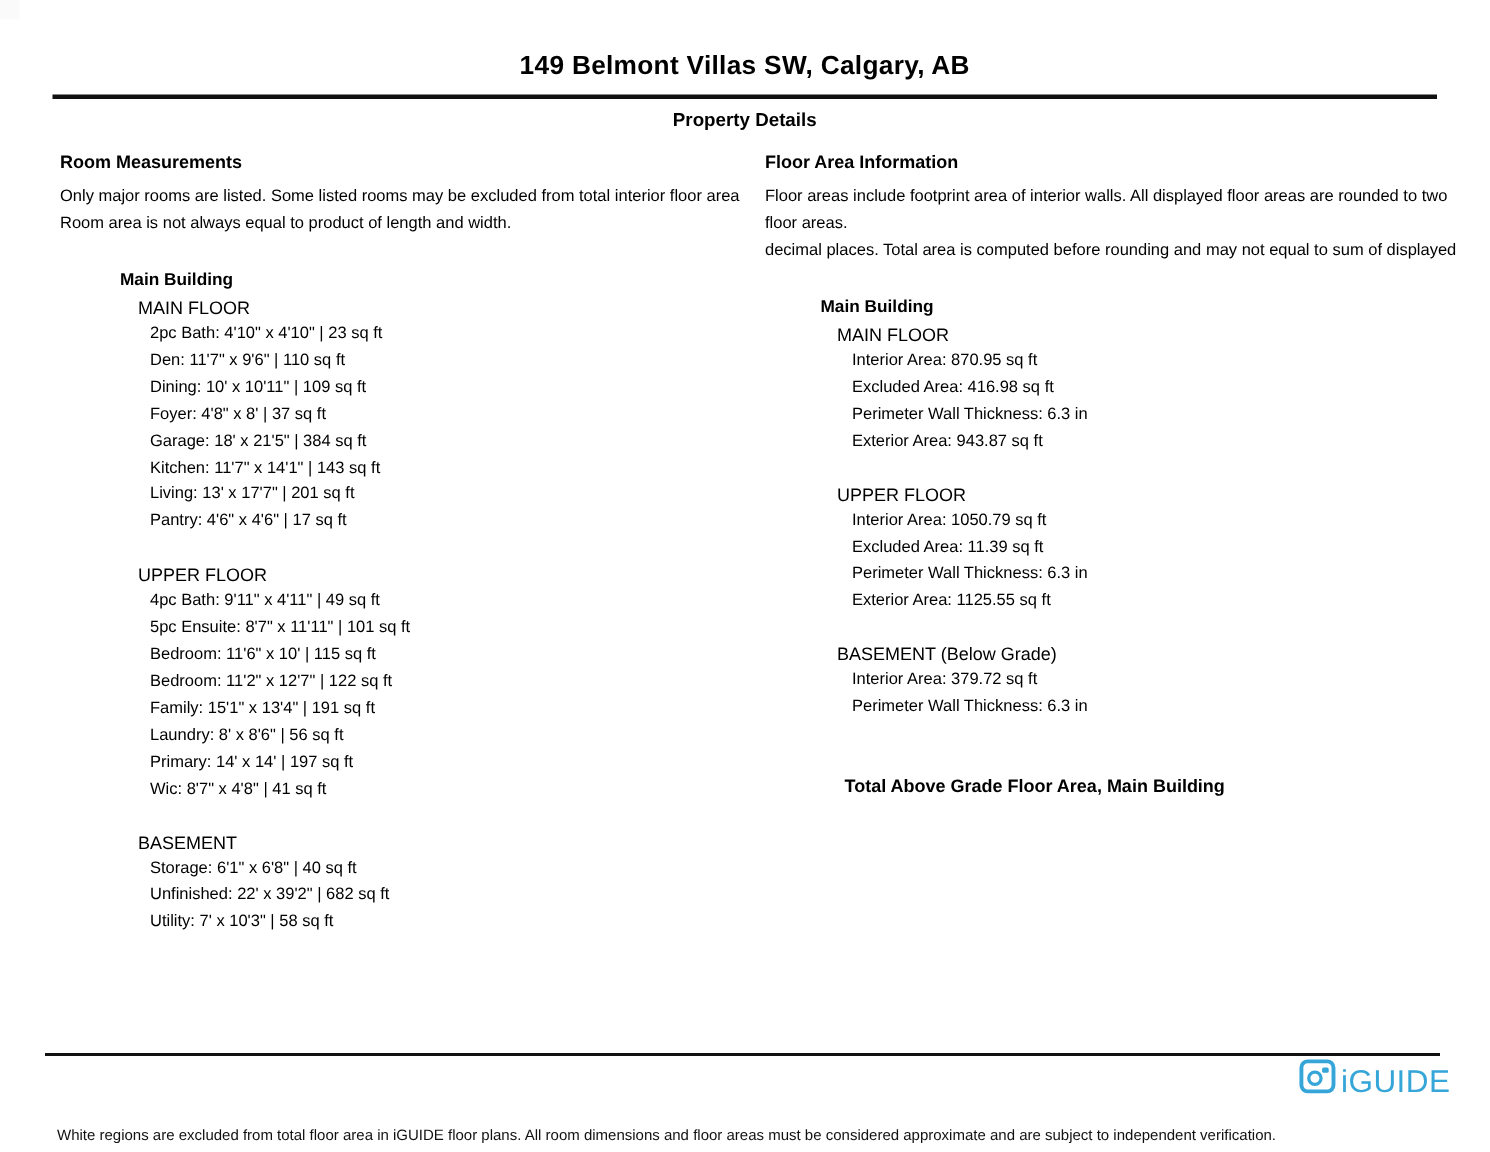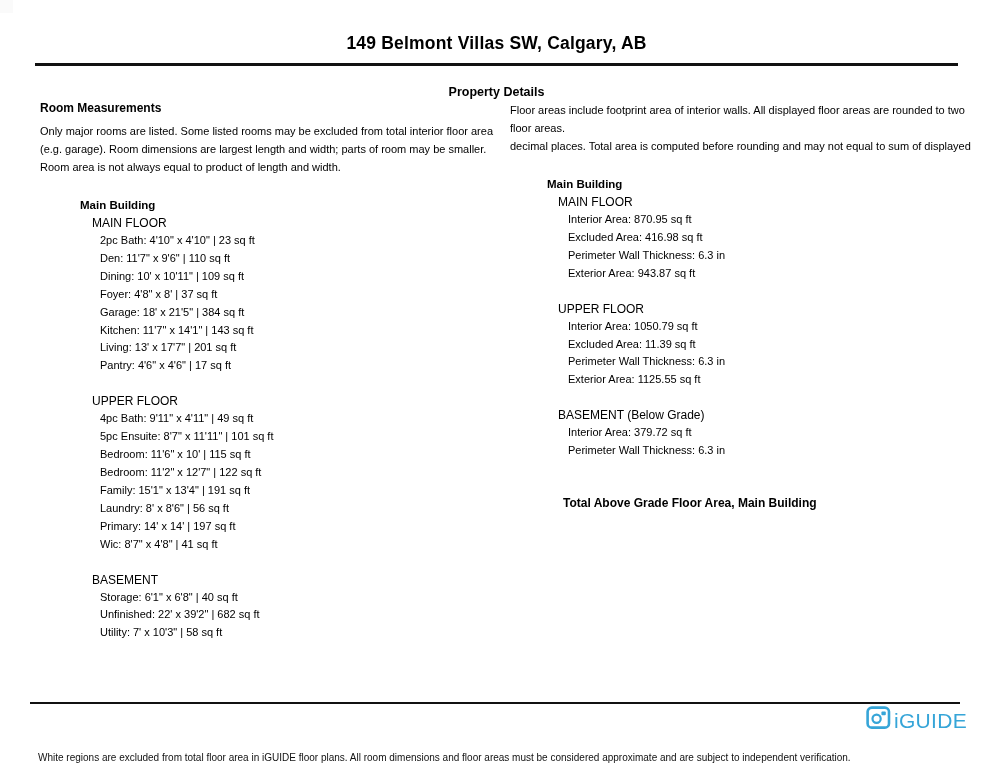--- a/index.html
+++ b/index.html
@@ -26,21 +26,21 @@
     font-weight: bold;
     letter-spacing: 0.2px;
   }
   .title-rule {
     width: 923px;
     height: 2.5px;
     background: #111111;
     margin: 9px auto 0 auto;
   }
   .doc-subtitle {
-    margin-top: 19px;
+    margin-top: 7px;
     font-size: 12.5px;
     font-weight: bold;
   }
 
   
   .col {
     position: absolute;
     top: 101px;
     font-size: 11px;
     line-height: 18px;
@@ -122,21 +122,20 @@
   <div class="header">
     <div class="doc-title">149 Belmont Villas SW, Calgary, AB</div>
     <div class="title-rule"></div>
     <div class="doc-subtitle">Property Details</div>
   </div>
 
   <div class="col col-left">
     <div class="col-heading">Room Measurements</div>
     <div>
       <div class="desc-line">Only major rooms are listed. Some listed rooms may be excluded from total interior floor area</div>
-      <div class="desc-line">(e.g. garage). Room dimensions are largest length and width; parts of room may be smaller.</div>
       <div class="desc-line">Room area is not always equal to product of length and width.</div>
     </div>
 
     <div class="building">
       <div class="building-name">Main Building</div>
 
       <div class="floor-section">
         <div class="floor-name">MAIN FLOOR</div>
         <div class="floor-items">
           <div class="line-item">2pc Bath: 4'10" x 4'10" | 23 sq ft</div>
@@ -169,20 +168,21 @@
         <div class="floor-items">
           <div class="line-item">Storage: 6'1" x 6'8" | 40 sq ft</div>
           <div class="line-item">Unfinished: 22' x 39'2" | 682 sq ft</div>
           <div class="line-item">Utility: 7' x 10'3" | 58 sq ft</div>
         </div>
       </div>
     </div>
   </div>
 
   <div class="col col-right">
+    <div class="col-heading">Floor Area Information</div>
     <div>
       <div class="desc-line">Floor areas include footprint area of interior walls. All displayed floor areas are rounded to two</div>
       <div class="desc-line">floor areas.</div>
       <div class="desc-line">decimal places. Total area is computed before rounding and may not equal to sum of displayed</div>
     </div>
 
     <div class="building">
       <div class="building-name">Main Building</div>
 
       <div class="floor-section">

